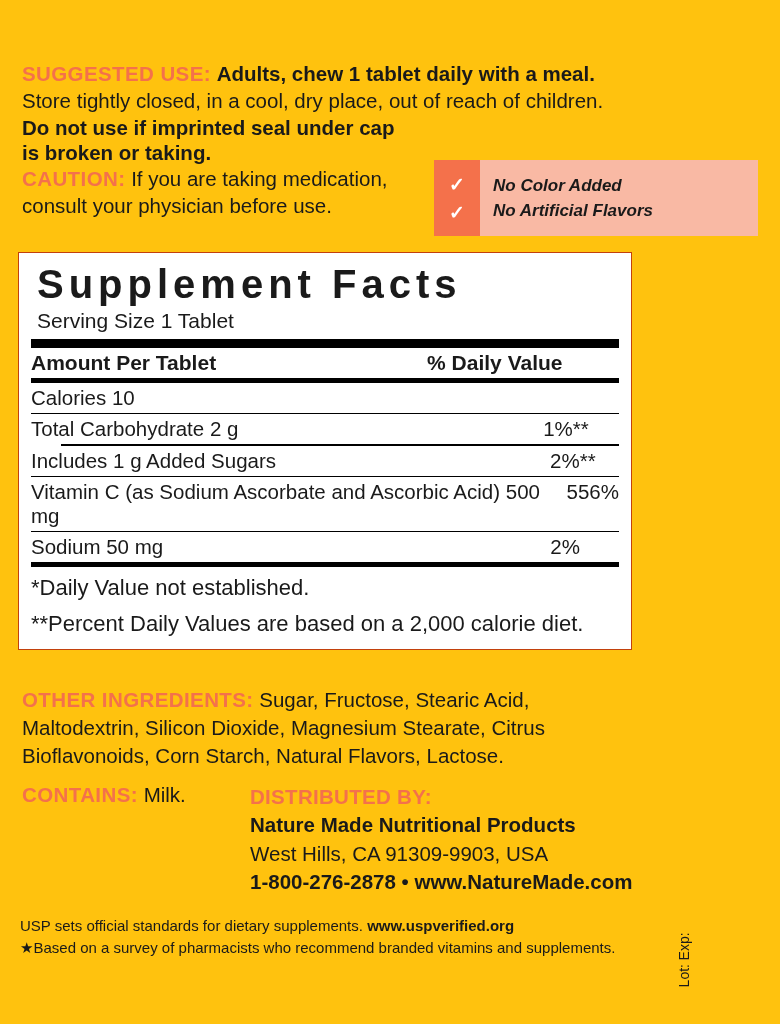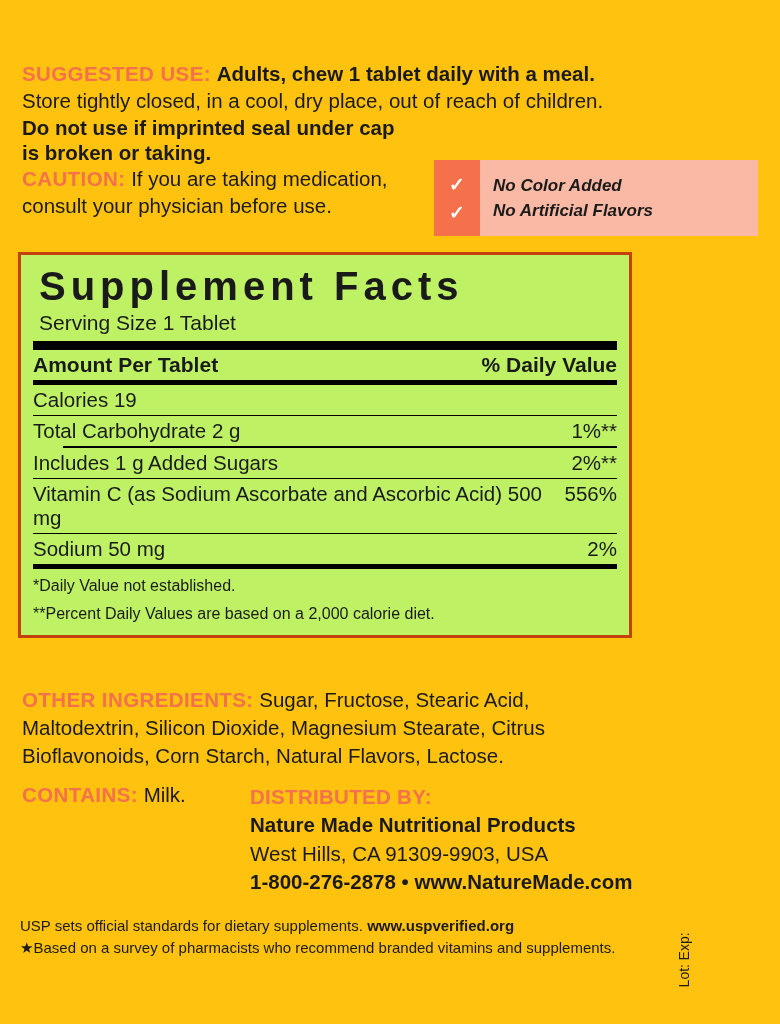--- a/index.html
+++ b/index.html
@@ -81,22 +81,22 @@
     color: #1a1a1a;
     font-style: italic;
   }
 
   
   .sf {
     position: absolute;
     left: 18px;
     top: 252px;
     width: 614px;
-    background: #bef264;
-    border: 3px solid #c2410c;
+    background: #ffffff;
+    border: 1px solid #c2410c;
     box-sizing: border-box;
     padding: 8px 12px 10px 12px;
   }
   .sf-title {
     font-size: 40px;
     font-weight: bold;
     letter-spacing: 5px;
     line-height: 1.08;
     margin: 2px 0 2px 6px;
   }
@@ -124,33 +124,33 @@
   table.sf-table {
     width: 100%;
     border-collapse: collapse;
     font-size: 20.5px;
   }
   table.sf-table td {
     padding: 3px 0 3px 0;
     vertical-align: baseline;
   }
   td.val {
-    text-align: right;
+    text-align: center;
     white-space: nowrap;
   }
   .row-head td {
     font-weight: bold;
     font-size: 21px;
     padding-top: 4px;
     padding-bottom: 5px;
   }
   .ind1 { padding-left: 20px; }
   .ind2 { padding-left: 40px; }
   .sf-foot {
-    font-size: 16px;
+    font-size: 22px;
     line-height: 1.3;
     margin-top: 7px;
   }
 
   
   .ingredients {
     position: absolute;
     left: 22px;
     top: 686px;
     width: 620px;
@@ -238,21 +238,21 @@
         <td>Amount Per Tablet</td>
         <td class="val">% Daily Value</td>
       </tr>
     </tbody>
       </table>
     <div class="rule-mid"></div>
 
     <table class="sf-table">
       <tbody>
           <tr>
-        <td>Calories 19</td>
+        <td>Calories 10</td>
         <td class="val"></td>
       </tr>
     </tbody>
       </table>
     <div class="rule-thin"></div>
 
     <table class="sf-table">
       <tbody>
           <tr>
         <td>Total Carbohydrate  2 g</td>

